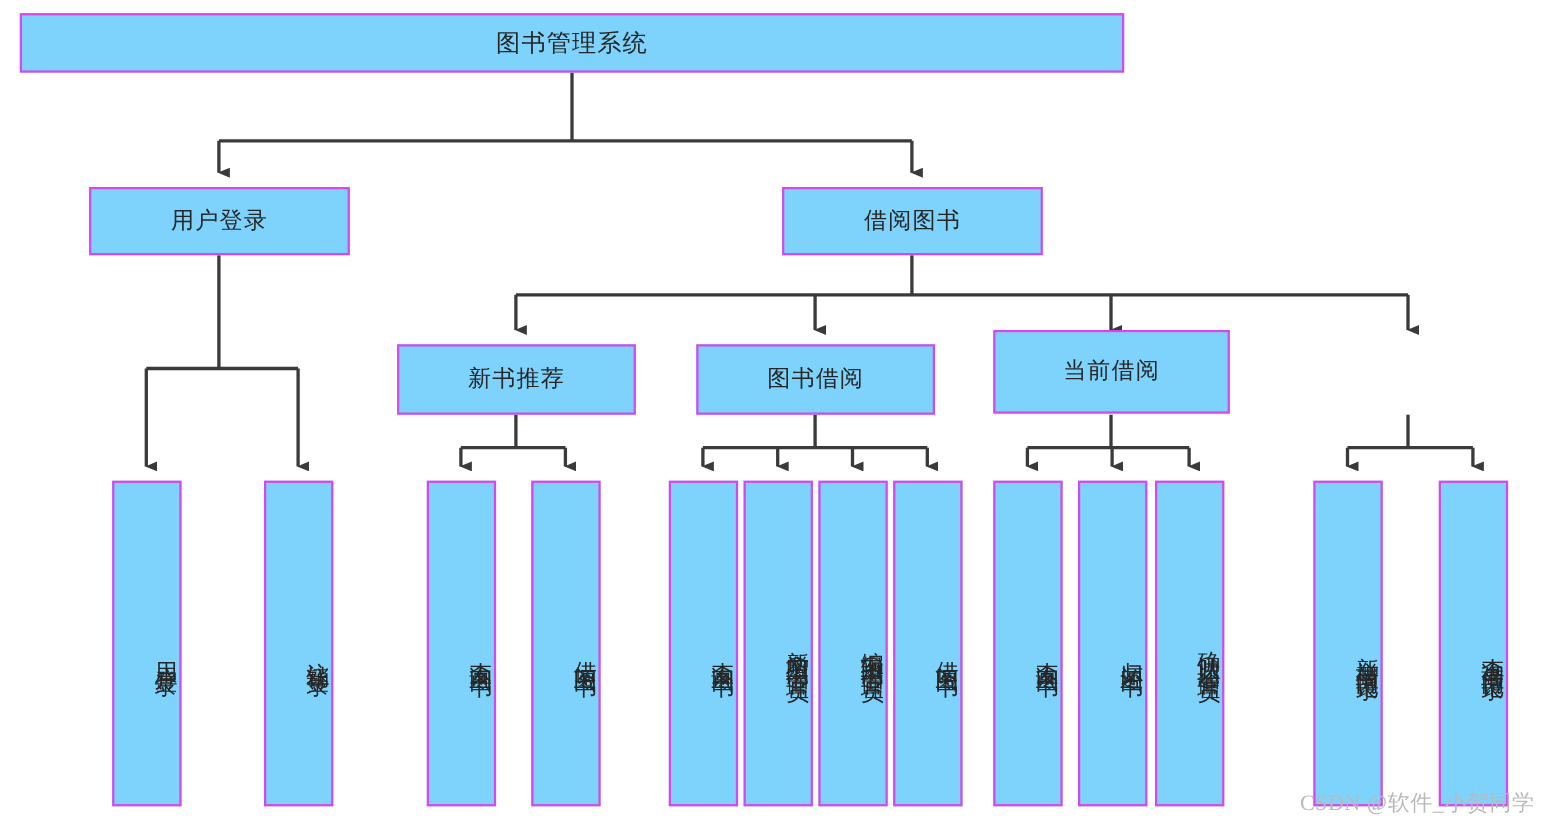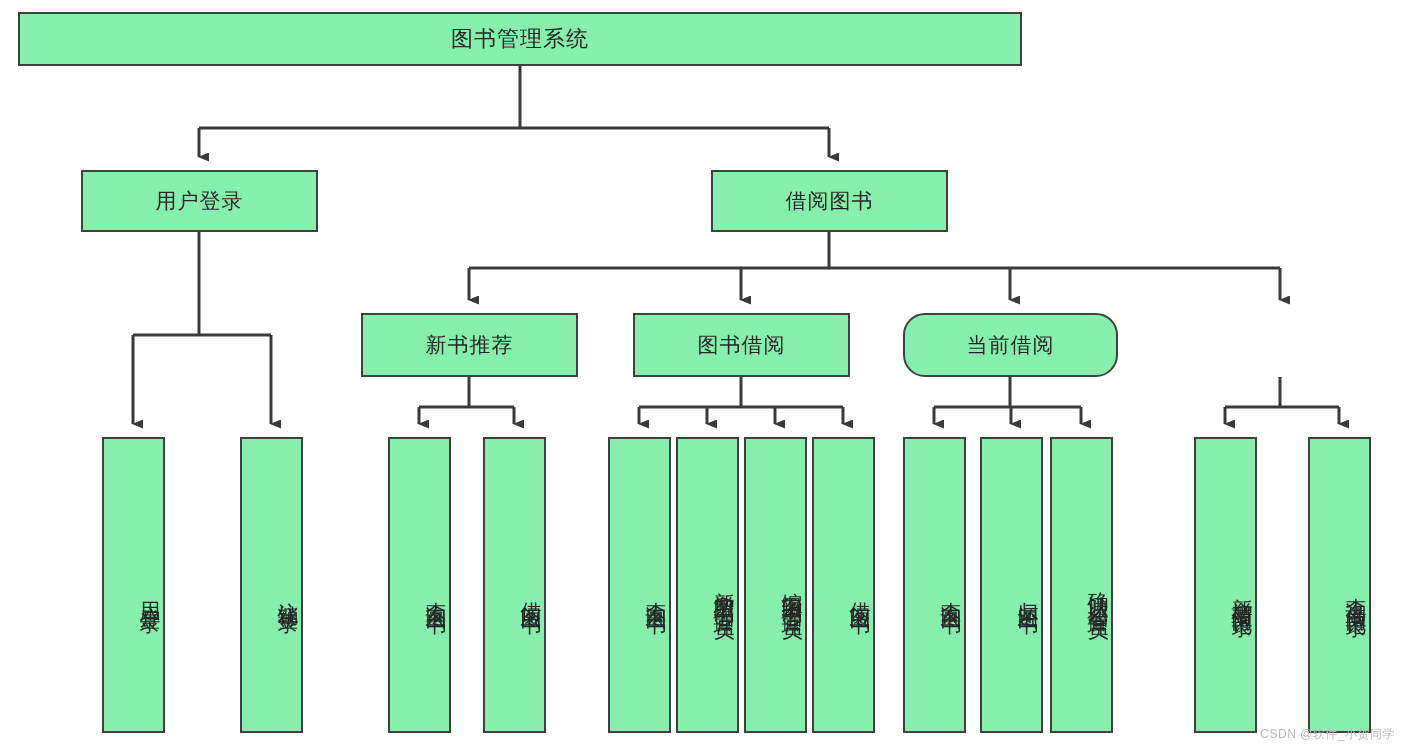--- a/index.html
+++ b/index.html
@@ -23,22 +23,22 @@
     position: absolute;
     left: 0;
     top: 0;
     width: 1405px;
     height: 747px;
     pointer-events: none;
   }
   .node {
     position: absolute;
     box-sizing: border-box;
-    border: 2px solid #404040;
-    background: #86efac;
+    border: 2px solid #d946ef;
+    background: #7dd3fc;
     color: #262626;
     display: flex;
     align-items: center;
     justify-content: center;
     text-align: center;
   }
   .node.horiz {
     font-size: 21px;
     letter-spacing: 1px;
     line-height: 1.2;
@@ -58,25 +58,26 @@
   }
   .node.vert .vlabel {
     writing-mode: vertical-rl;
     text-orientation: upright;
     display: block;
   }
   #watermark {
     position: absolute;
     right: 10px;
     bottom: 4px;
-    font-size: 12px;
+    font-size: 20px;
     color: #b9b9b9;
     letter-spacing: 0.5px;
     white-space: nowrap;
     user-select: none;
+    font-family: Liberation Serif, serif;
   }
 </style>
 </head>
 <body>
 
 <div id="diagram-root">
 
   <svg id="edge-layer" viewBox="0 0 1405 747" width="1405" height="747" xmlns="http://www.w3.org/2000/svg">
     <defs>
       <marker id="arrowhead" markerWidth="9" markerHeight="11" refX="4.5" refY="10" orient="auto" markerUnits="userSpaceOnUse">
@@ -137,21 +138,21 @@
   <div class="node horiz" style="left:711px; top:170px; width:237px; height:62px;">
     <span>借阅图书</span>
   </div>
 
   <div class="node horiz" style="left:633px; top:313px; width:217px; height:64px;">
     <span>图书借阅</span>
   </div>
   <div class="node horiz" style="left:361px; top:313px; width:217px; height:64px;">
     <span>新书推荐</span>
   </div>
-  <div class="node horiz" style="left:903px; top:313px; width:215px; height:64px;border-radius:22px;">
+  <div class="node horiz" style="left:903px; top:300px; width:215px; height:76px;">
     <span>当前借阅</span>
   </div>
 
   <div class="node vert" style="left:102px; top:437px; width:63px; height:296px;">
     <span class="vlabel">用户登录</span>
   </div>
   <div class="node vert" style="left:240px; top:437px; width:63px; height:296px;">
     <span class="vlabel">注销登录</span>
   </div>
 

